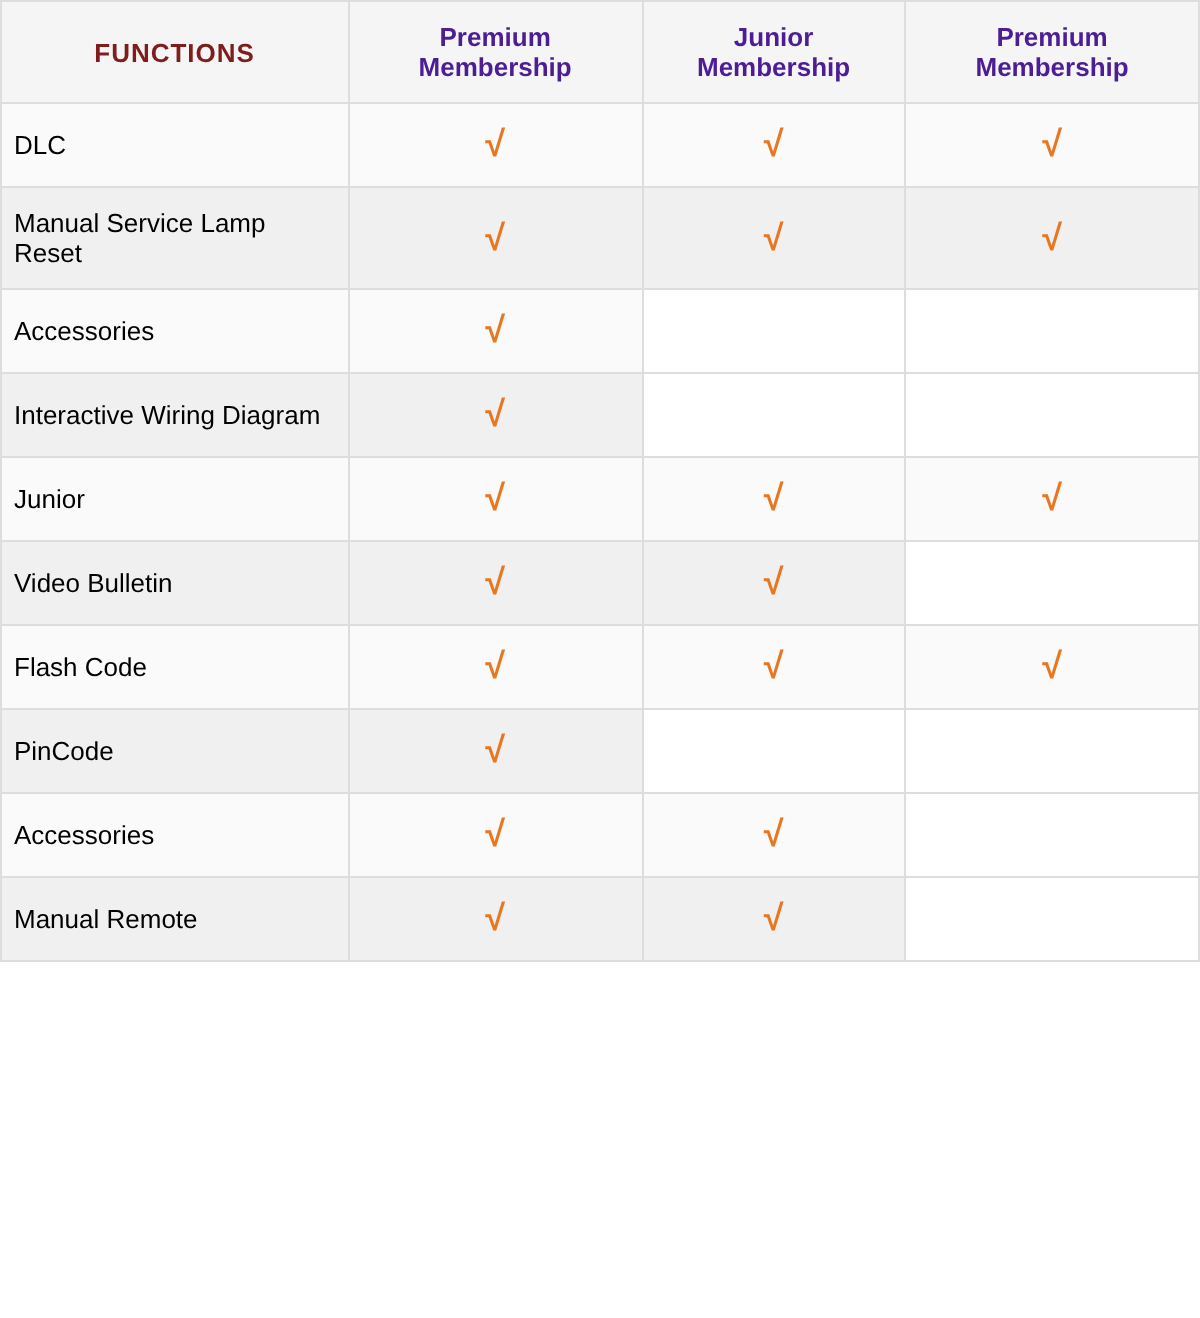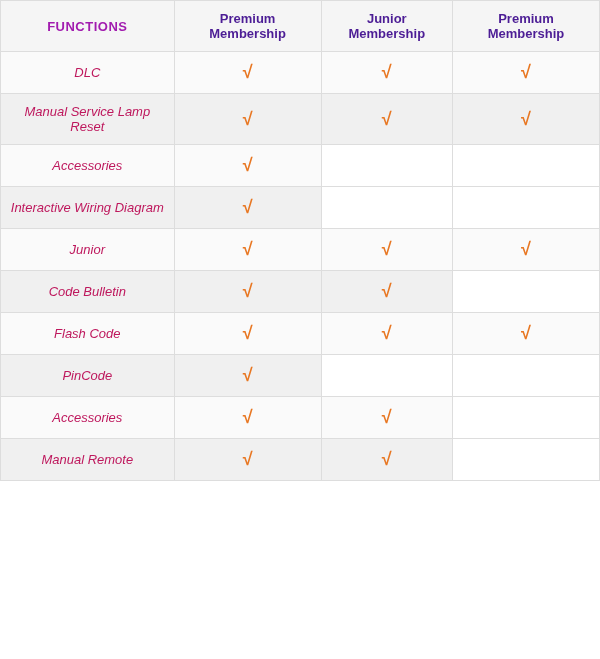--- a/index.html
+++ b/index.html
@@ -26,32 +26,31 @@
     }
     th {
       background: #f5f5f5;
       font-weight: bold;
       font-size: 13px;
       color: #4c1d95;
     }
     th.functions-header {
       font-size: 13px;
       font-weight: bold;
-      color: #a21caf;
+      color: #7f1d1d;
       background: #f5f5f5;
       text-transform: uppercase;
       letter-spacing: 0.5px;
     }
     td.function-name {
-      text-align: center;
+      text-align: left;
       font-size: 13px;
-      color: #be185d;
+      color: #000000;
       background: #fafafa;
       font-weight: normal;
-      font-style: italic;
     }
     td.check-cell {
       font-size: 18px;
       color: #e87722;
       font-weight: bold;
     }
     td.empty-cell {
       background: #fff;
     }
     tr:nth-child(odd) td {
@@ -136,21 +135,21 @@
           <td class="empty-cell"></td>
           <td class="empty-cell"></td>
         </tr>
         <tr>
           <td class="function-name">Junior</td>
           <td class="check-cell">√</td>
           <td class="check-cell">√</td>
           <td class="check-cell">√</td>
         </tr>
         <tr>
-          <td class="function-name">Code Bulletin</td>
+          <td class="function-name">Video Bulletin</td>
           <td class="check-cell">√</td>
           <td class="check-cell">√</td>
           <td class="empty-cell"></td>
         </tr>
         <tr>
           <td class="function-name">Flash Code</td>
           <td class="check-cell">√</td>
           <td class="check-cell">√</td>
           <td class="check-cell">√</td>
         </tr>

